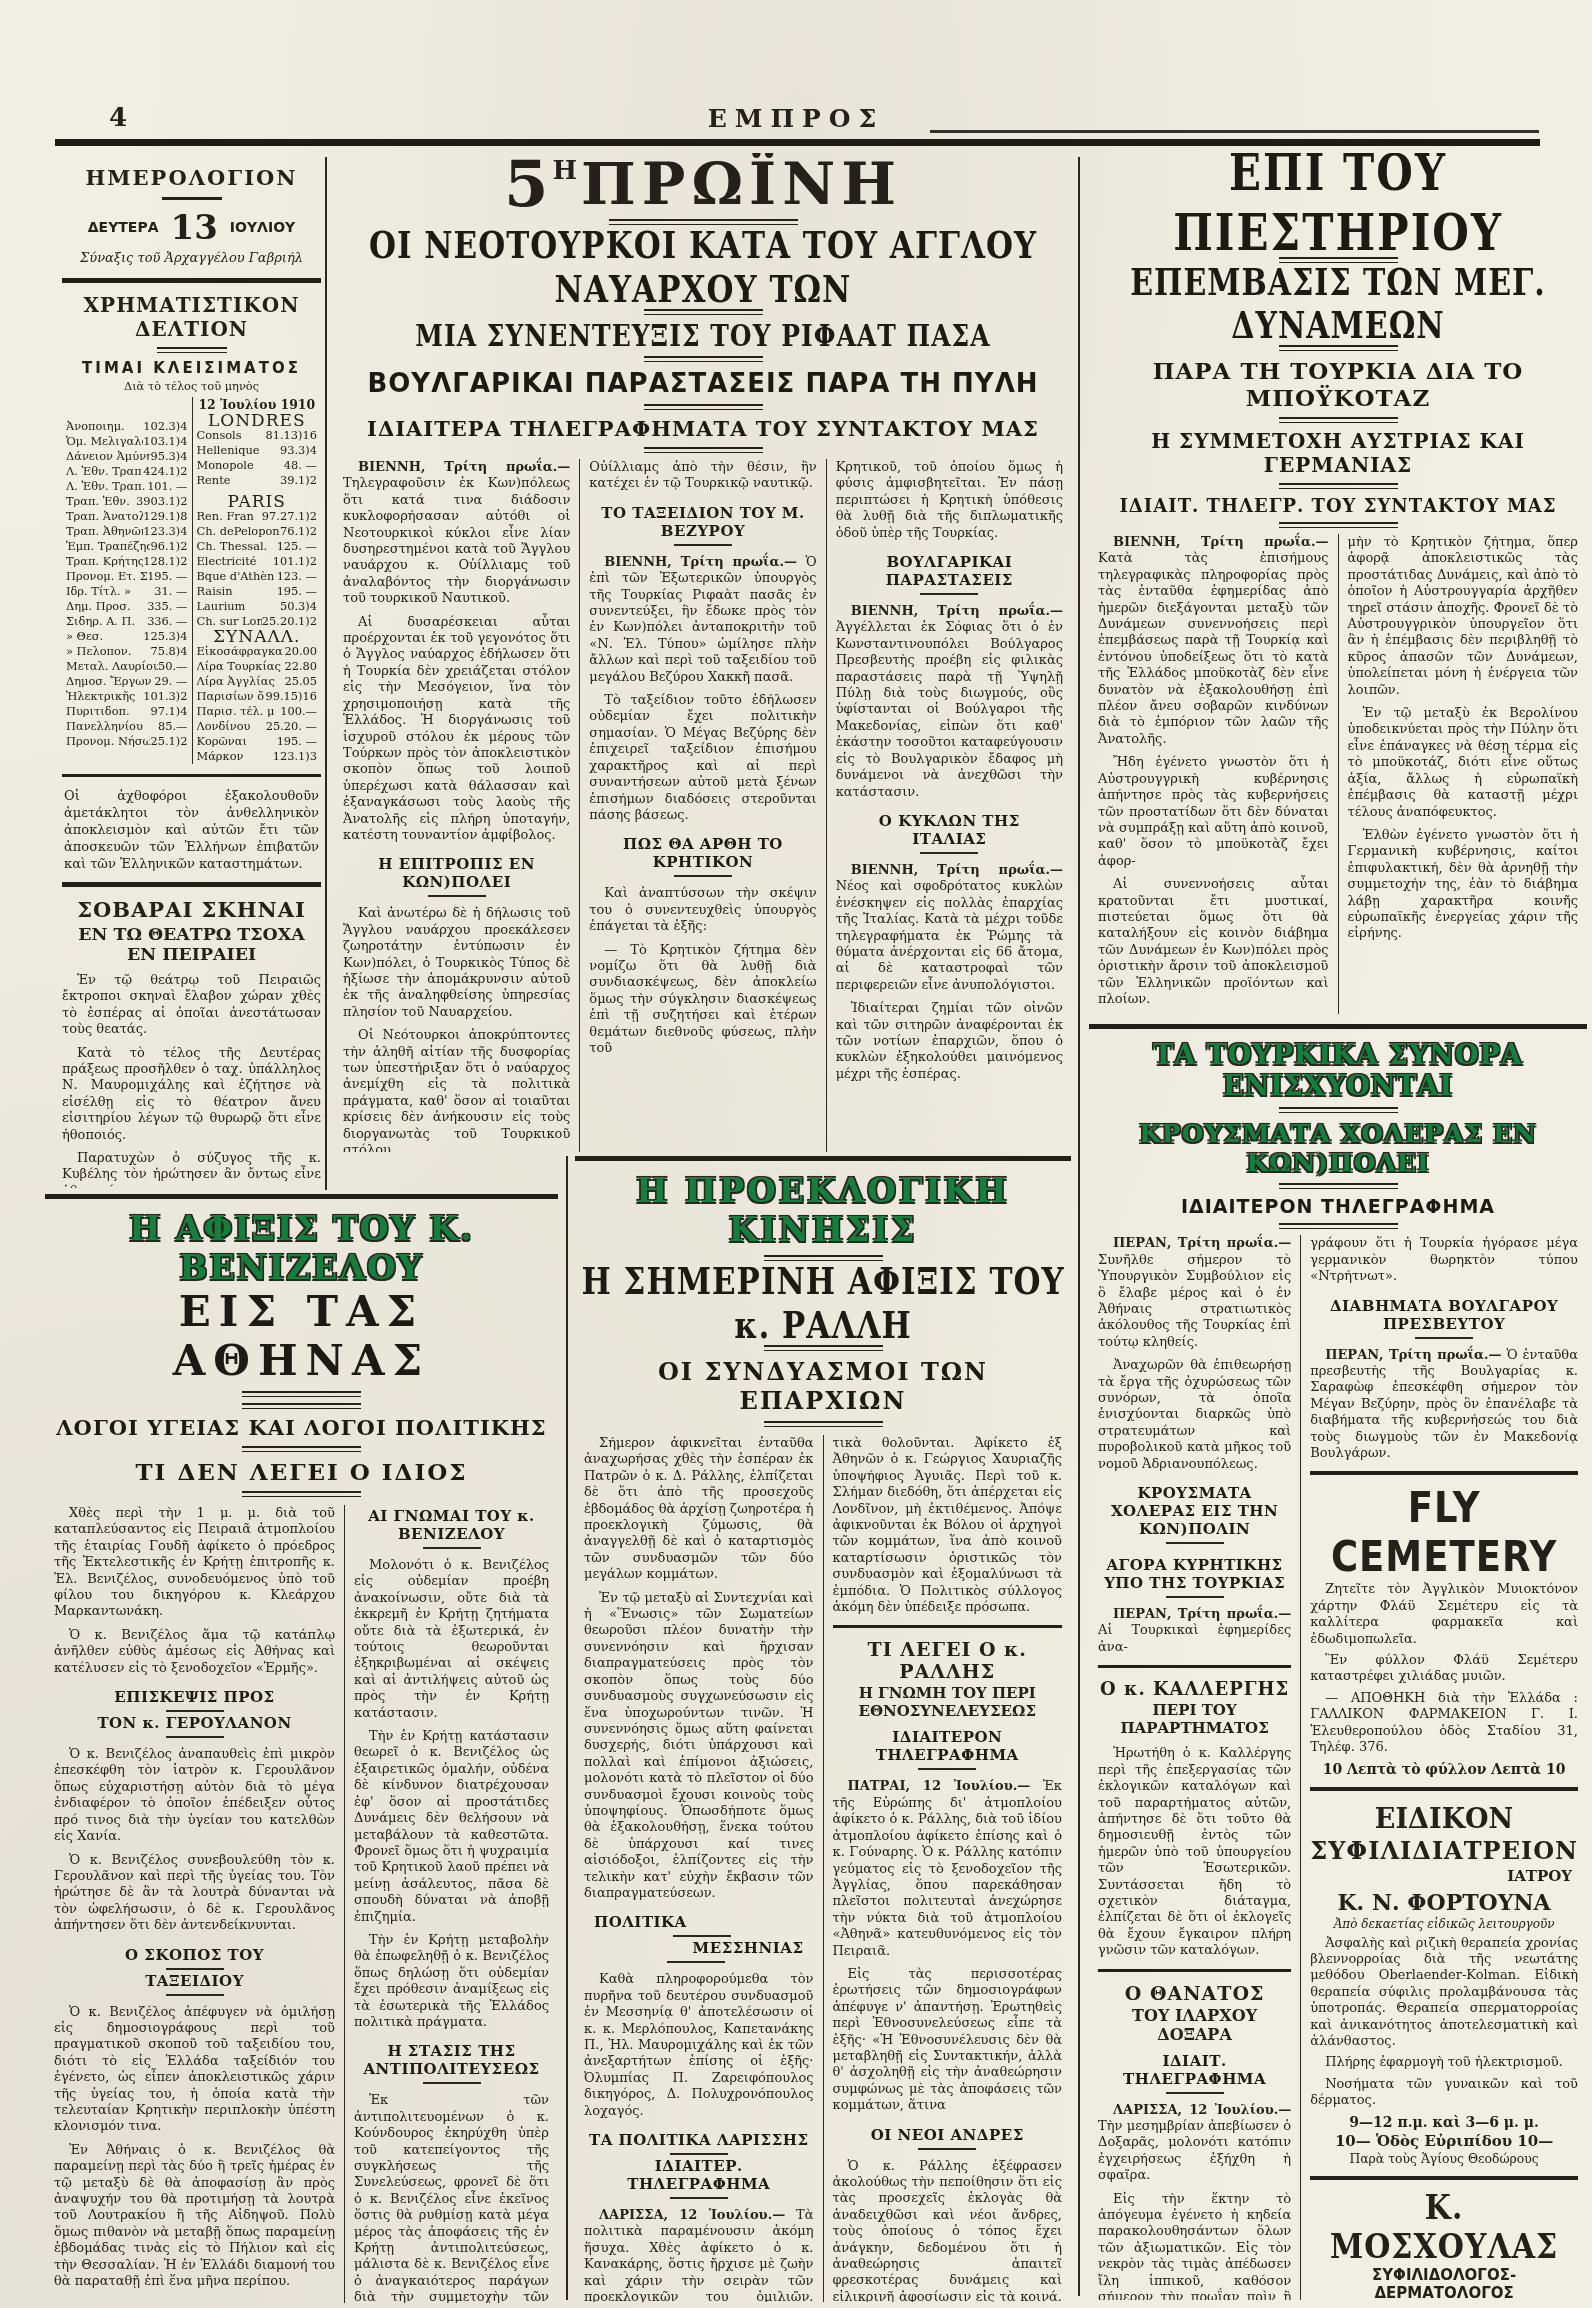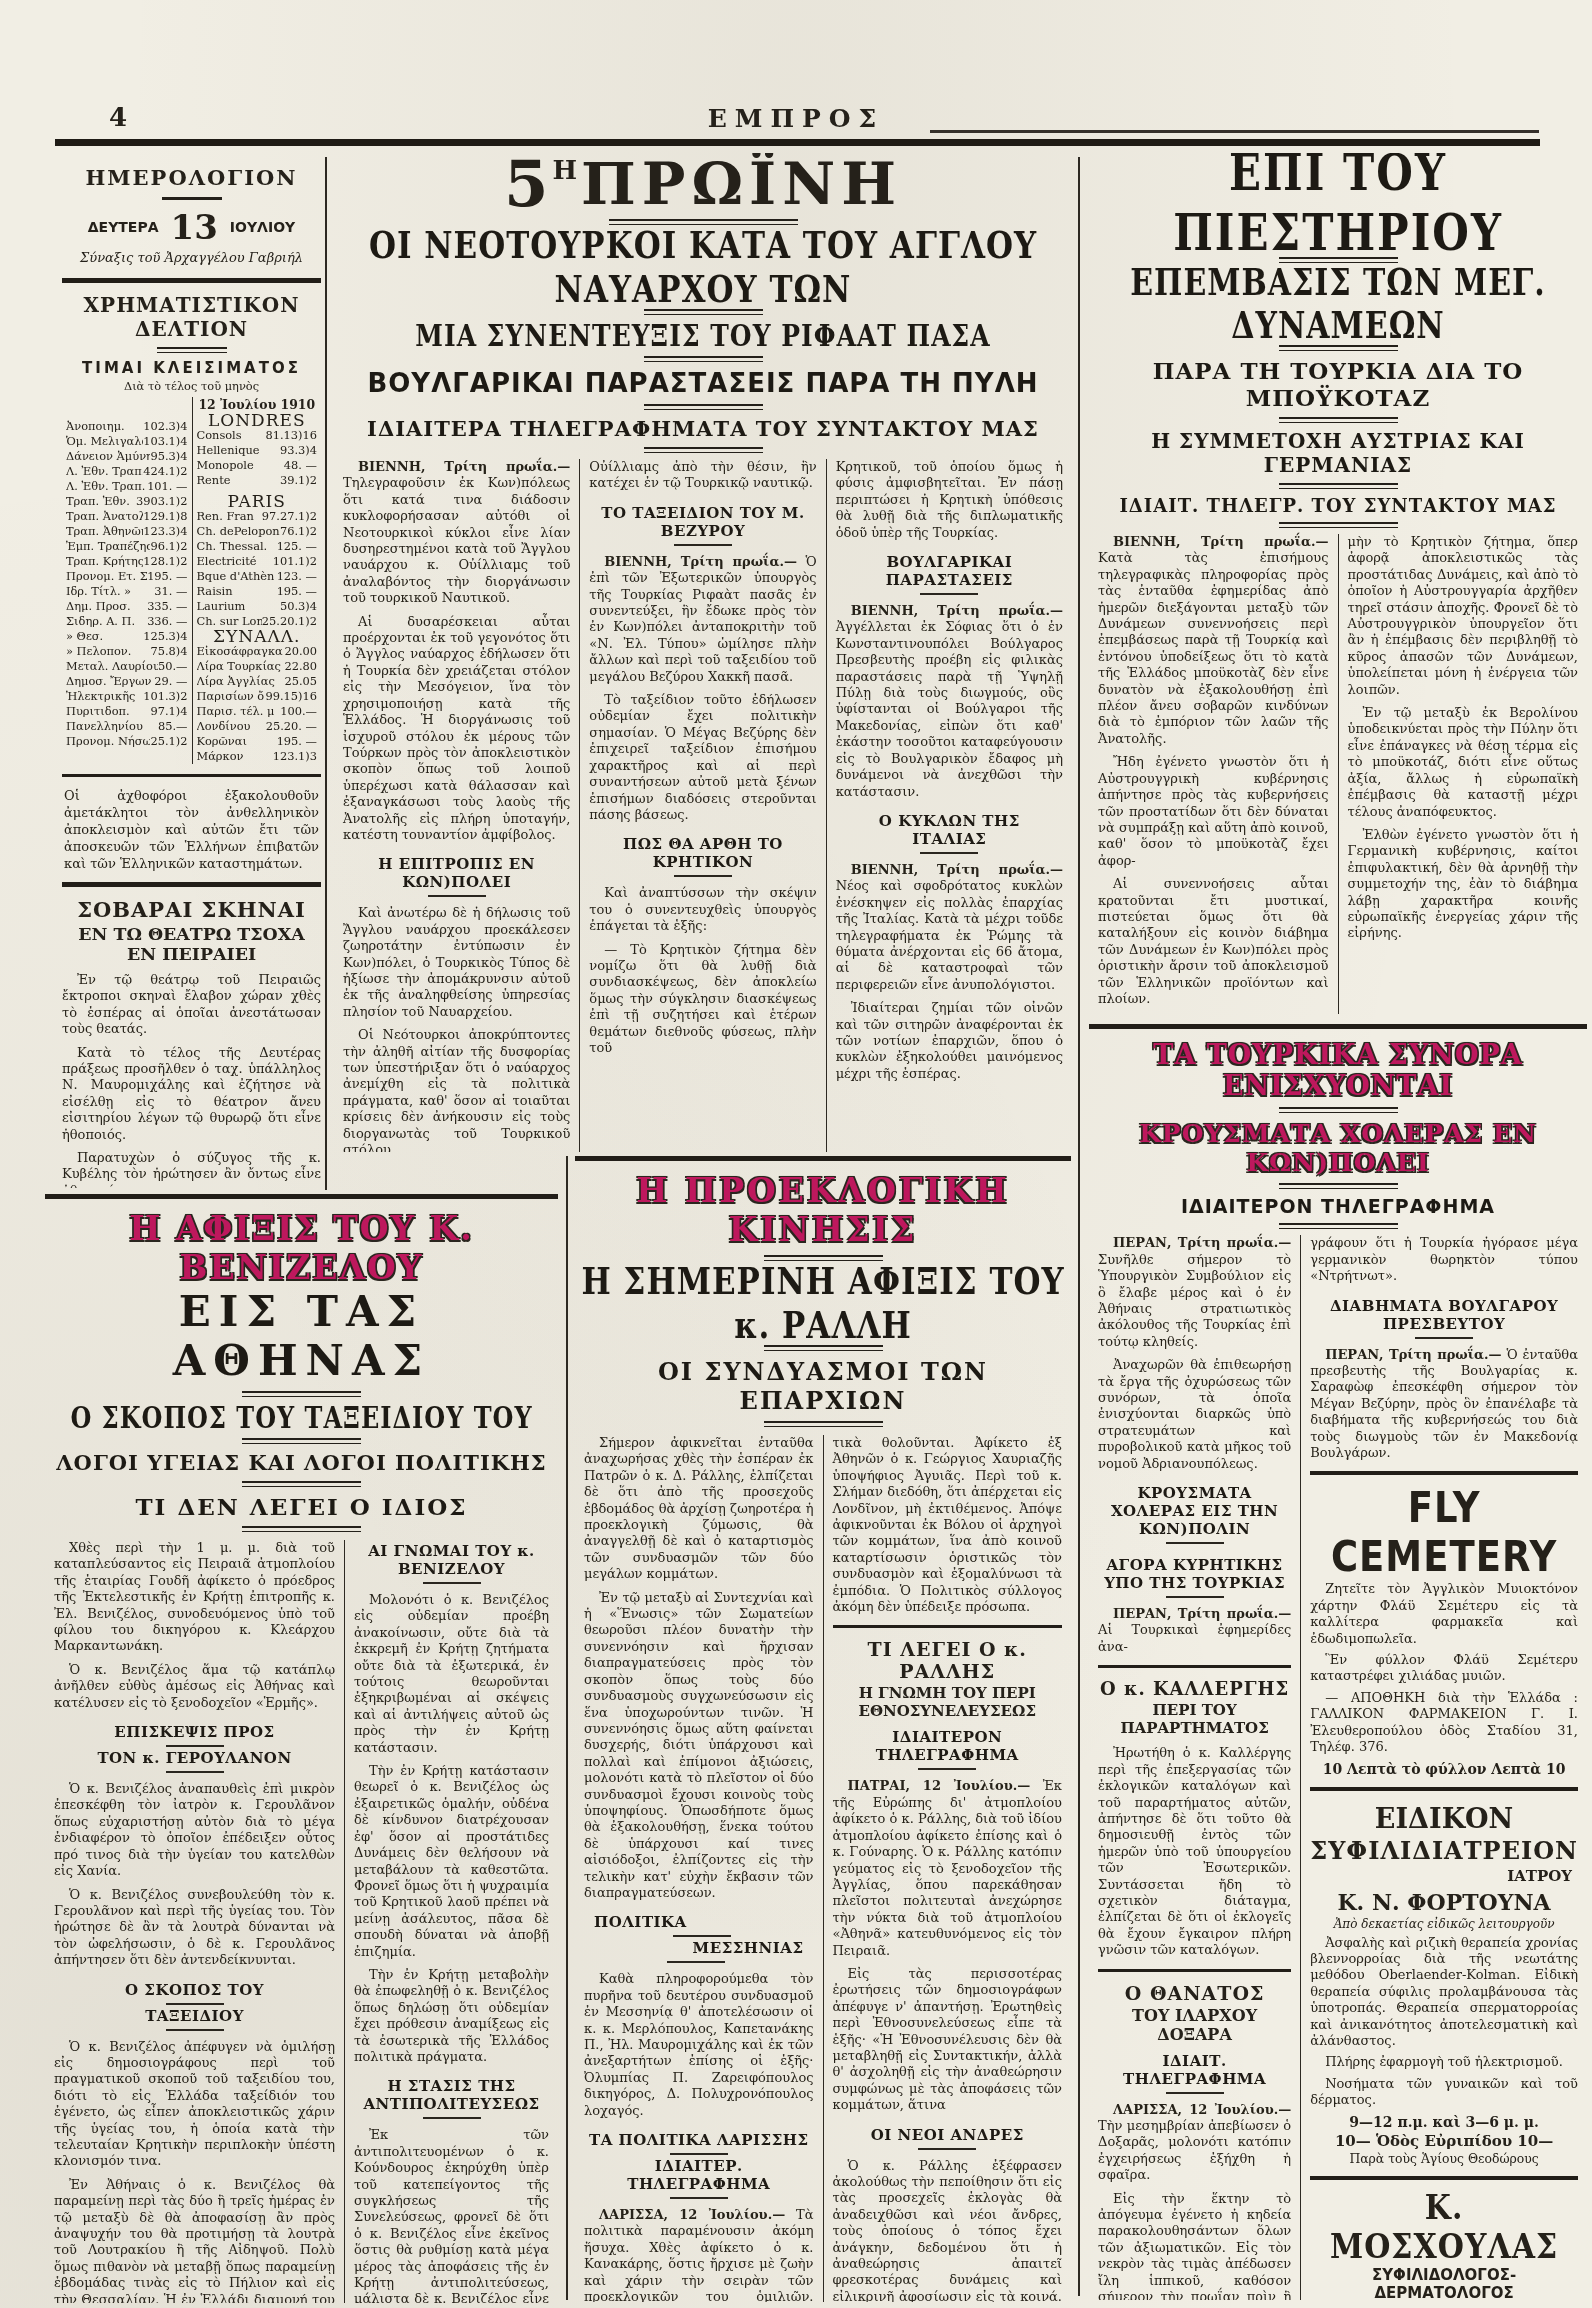--- a/index.html
+++ b/index.html
@@ -13,21 +13,21 @@
     color:#25211a;overflow:hidden;
   }
   .region{position:absolute;overflow:hidden}
   .vl{position:absolute;width:2px;background:#2d2922}
   .p{font:13px/16.4px "DejaVu Serif","Liberation Serif",serif;text-align:justify;margin:0 0 7px;text-indent:15px;color:#262219}
   .p .dl{font-weight:bold}
   .sh{font-weight:bold;font-size:15px;line-height:18px;text-align:center;margin:12px 4px 8px;letter-spacing:0.5px;color:#1e1a14}
   .sh::after{content:"";display:block;width:58px;border-top:2px solid #2a261f;margin:4px auto 0}
   .slab{font-weight:bold;text-align:center;color:#1d1a14;margin:0}
   .cond{display:inline-block;transform:scaleY(1.22);transform-origin:center}
-  .outl{color:#be185d;text-shadow:-1.5px -1.5px 0 #2a261f,1.5px -1.5px 0 #2a261f,-1.5px 1.5px 0 #2a261f,1.5px 1.5px 0 #2a261f,0 0 2px #2a261f}
+  .outl{color:#15803d;text-shadow:-1.5px -1.5px 0 #2a261f,1.5px -1.5px 0 #2a261f,-1.5px 1.5px 0 #2a261f,1.5px 1.5px 0 #2a261f,0 0 2px #2a261f}
   .hr1{border:0;border-top:3px solid #24201a;width:149px;margin:7px auto}
   .hr2{border:0;border-top:2px solid #24201a;border-bottom:1px solid #24201a;height:3px;width:119px;margin:6px auto}
   .xrule{height:5px;background:#221e18;margin:10px 0;border:0}
   .xrule.thin{height:3px}
   
   .cal{text-align:center;border-bottom:0;padding-top:6px}
   .cal-title{font-weight:bold;font-size:21px;letter-spacing:2px;margin:2px 0 0}
   .cal-row{display:flex;align-items:center;justify-content:center;gap:12px;margin-top:10px}
   .cal-day,.cal-month{font-family:"DejaVu Sans","Liberation Sans",sans-serif;font-weight:bold;font-size:14px}
   .cal-date{font-size:34px;font-weight:bold;line-height:34px}
@@ -470,21 +470,20 @@
       </div>
     </div>
   </div>
 </div>
 
 <div class="region" style="left:45px;top:1194px;width:513px;height:1109px">
   <hr class="xrule" style="margin-top:0">
   <p class="slab vz1 outl">Η ΑΦΙΞΙΣ ΤΟΥ Κ. ΒΕΝΙΖΕΛΟΥ</p>
   <p class="slab vz2">ΕΙΣ ΤΑΣ ΑΘΗΝΑΣ</p>
   <hr class="hr2">
-  <p class="slab vz3"><span class="cond">Ο ΣΚΟΠΟΣ ΤΟΥ ΤΑΞΕΙΔΙΟΥ ΤΟΥ</span></p>
   <hr class="hr2">
   <p class="slab vz4">ΛΟΓΟΙ ΥΓΕΙΑΣ ΚΑΙ ΛΟΓΟΙ ΠΟΛΙΤΙΚΗΣ</p>
   <hr class="hr2">
   <p class="slab vz5">ΤΙ ΔΕΝ ΛΕΓΕΙ Ο ΙΔΙΟΣ</p>
   <hr class="hr2">
   <div class="cols" style="margin-top:8px">
     <div class="bcol" style="flex:0 0 299px">
       <p class="p">Χθὲς περὶ τὴν 1 μ. μ. διὰ τοῦ καταπλεύσαντος εἰς Πειραιᾶ ἀτμοπλοίου τῆς ἑταιρίας Γουδῆ ἀφίκετο ὁ πρόεδρος τῆς Ἐκτελεστικῆς ἐν Κρήτῃ ἐπιτροπῆς κ. Ἐλ. Βενιζέλος, συνοδευόμενος ὑπὸ τοῦ φίλου του δικηγόρου κ. Κλεάρχου Μαρκαντωνάκη.</p>
       <p class="p">Ὁ κ. Βενιζέλος ἅμα τῷ κατάπλῳ ἀνῆλθεν εὐθὺς ἀμέσως εἰς Ἀθήνας καὶ κατέλυσεν εἰς τὸ ξενοδοχεῖον «Ἑρμῆς».</p>
       <h5 class="sh" style="margin-bottom:2px">ΕΠΙΣΚΕΨΙΣ ΠΡΟΣ</h5>

